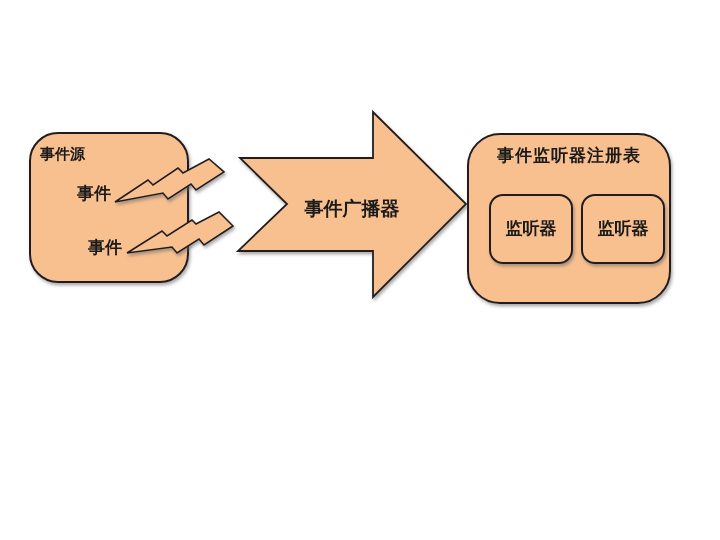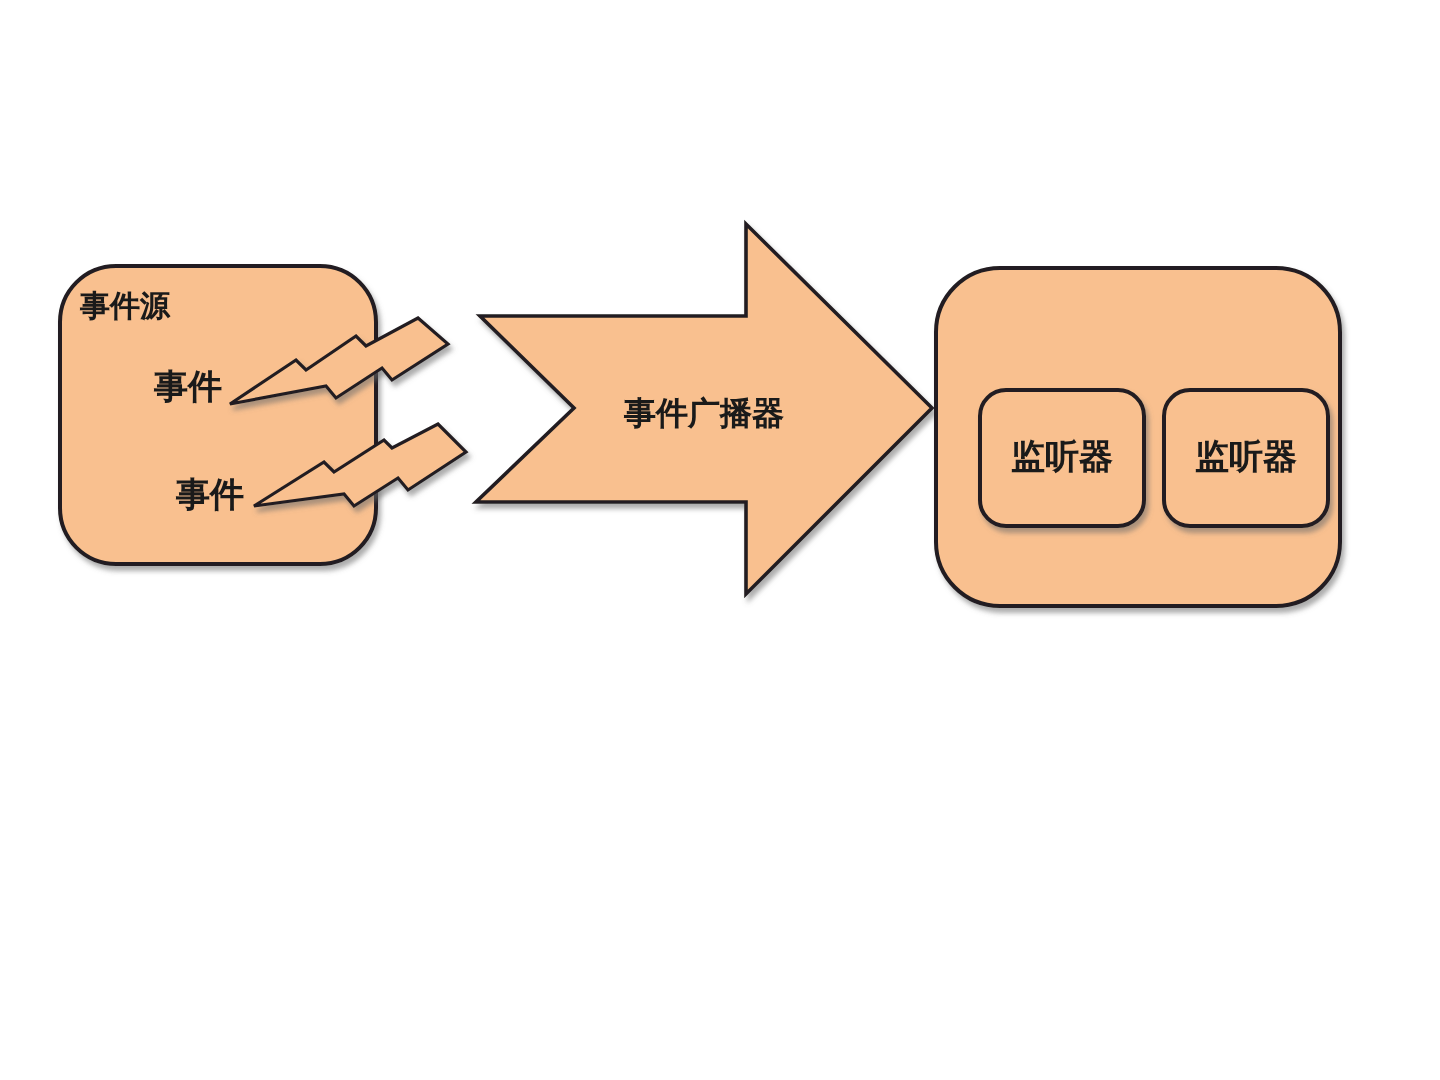--- a/index.html
+++ b/index.html
@@ -43,21 +43,21 @@
   .event-label-2 {
     left: 88px;
     top: 239px;
     font-size: 17px;
   }
   .broadcaster-label {
     left: 287px;
     top: 199px;
     width: 130px;
     text-align: center;
-    font-size: 16px;
+    font-size: 19px;
   }
   .registry-title {
     left: 468px;
     top: 147px;
     width: 202px;
     text-align: center;
     font-size: 17px;
     letter-spacing: 1px;
   }
   .listener-label-1 {
@@ -101,18 +101,19 @@
   </svg>
 
   <div class="label source-title">事件源</div>
 
   <div class="label event-label-1">事件</div>
 
   <div class="label event-label-2">事件</div>
 
   <div class="label broadcaster-label">事件广播器</div>
 
+  <div class="label registry-title">事件监听器注册表</div>
 
   <div class="label listener-label-1">监听器</div>
 
   <div class="label listener-label-2">监听器</div>
 
 </div>
 
 </body></html>

